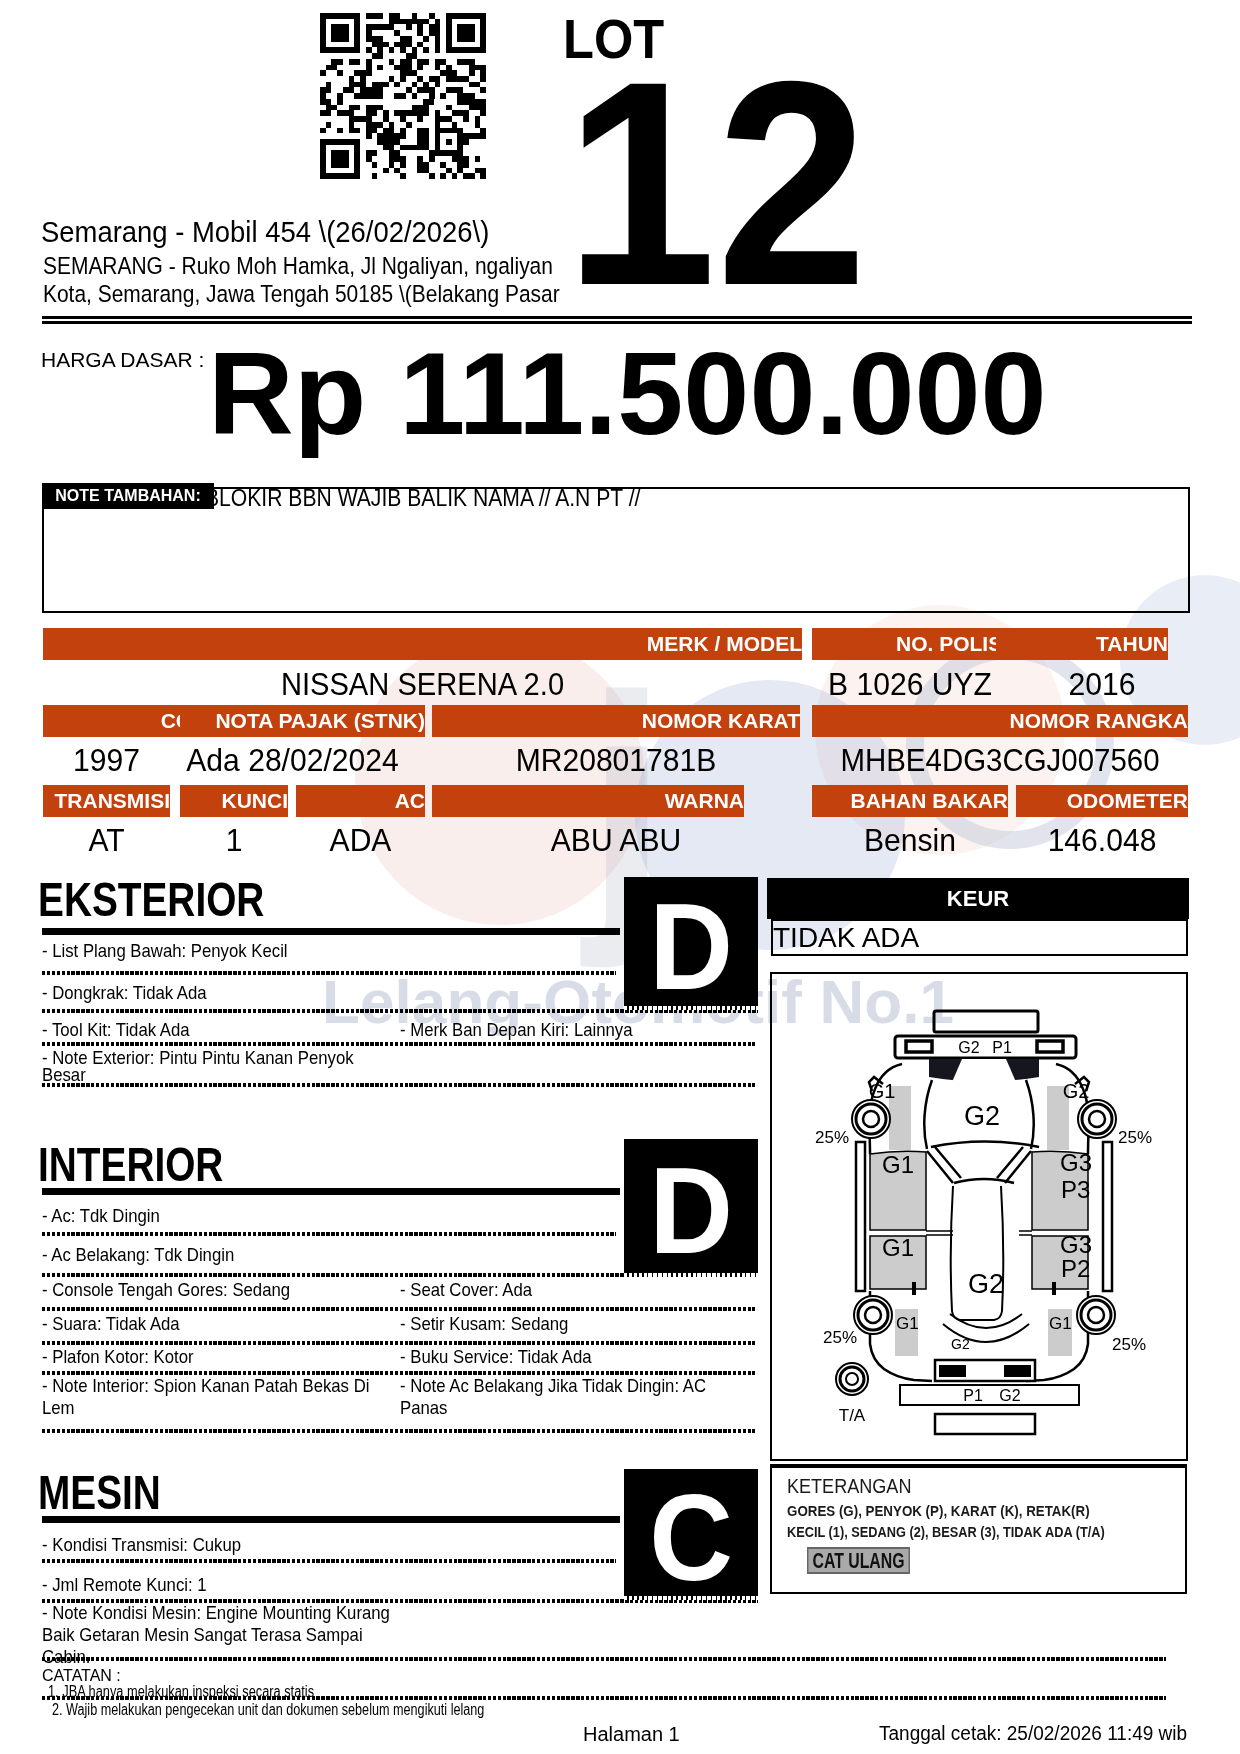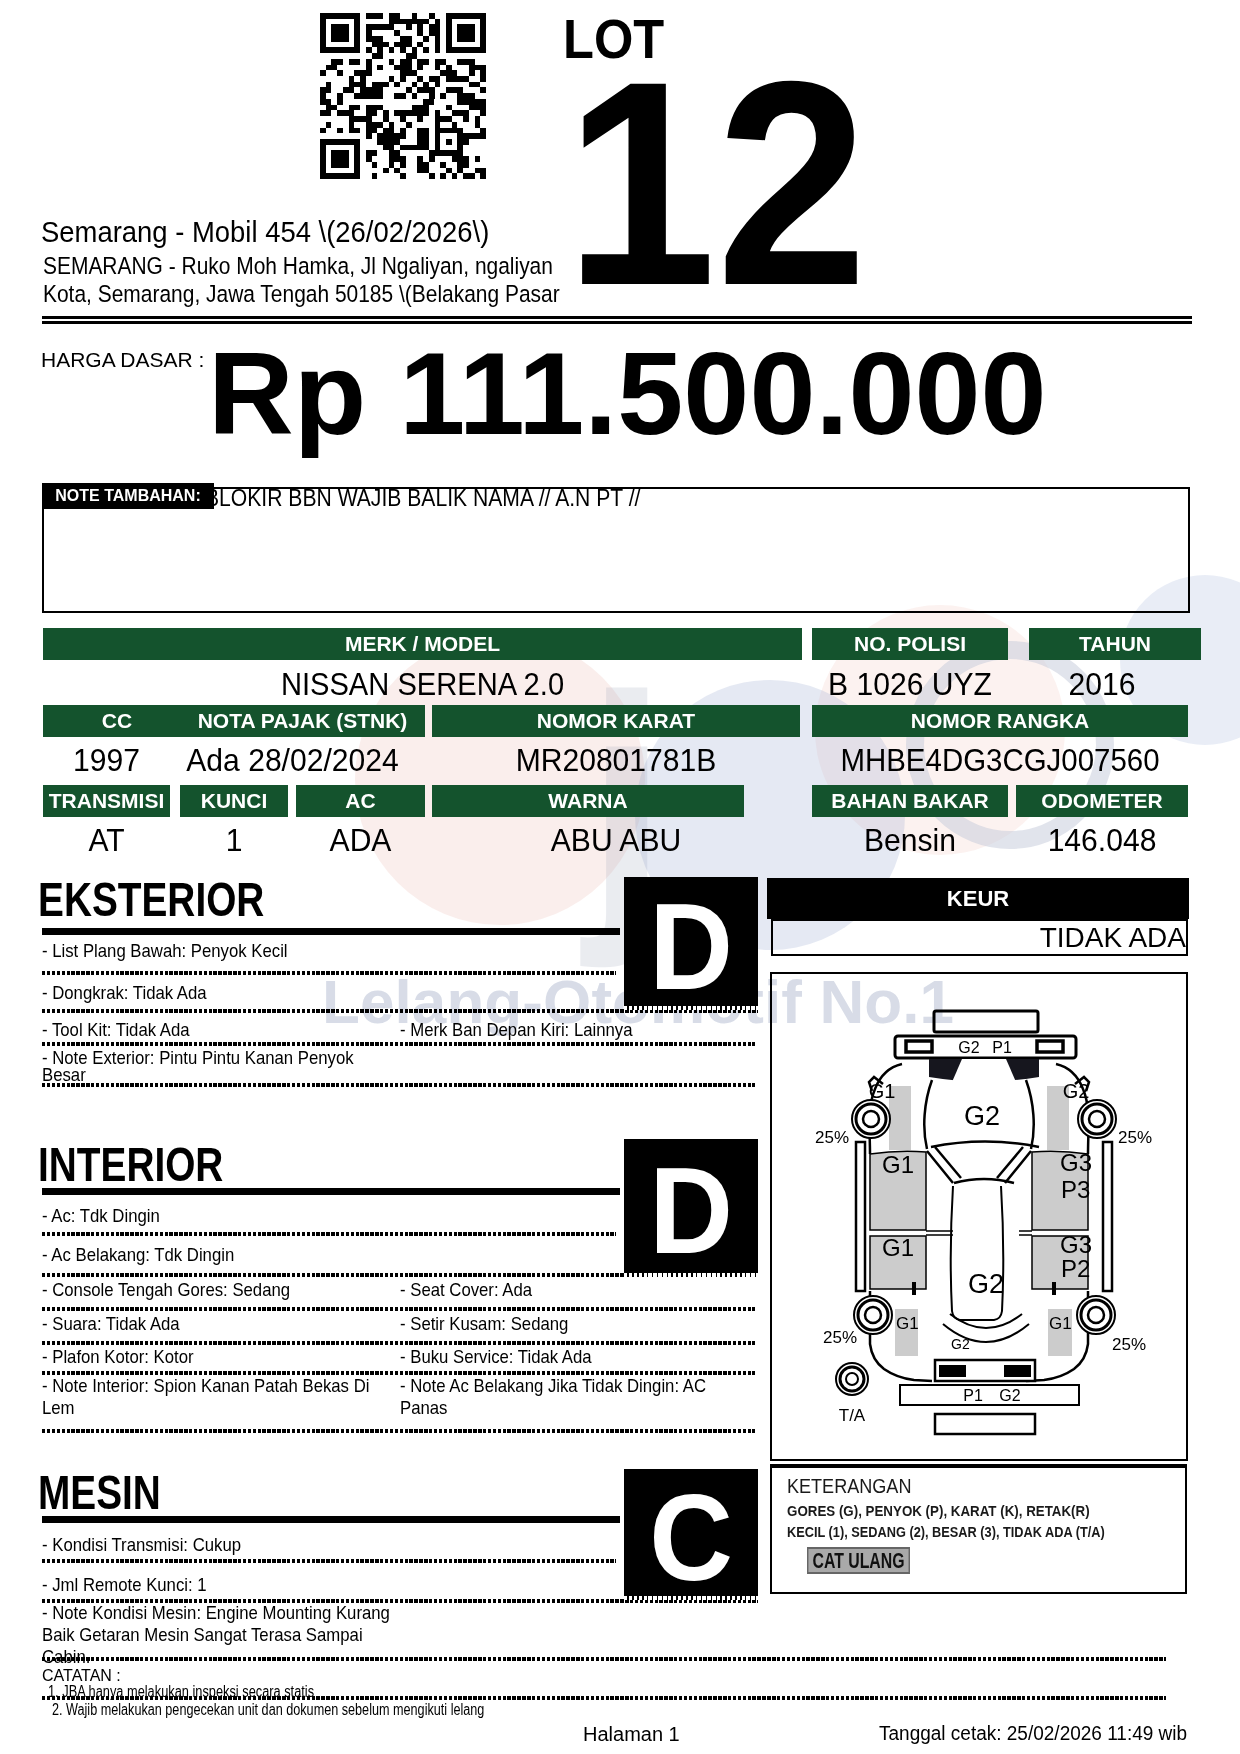--- a/index.html
+++ b/index.html
@@ -1,16 +1,16 @@
 <!DOCTYPE html>
 <html><head><meta charset="utf-8"><style>
 *{margin:0;padding:0;box-sizing:border-box}
 html,body{width:1240px;height:1754px;background:#fff;font-family:"Liberation Sans",sans-serif;position:relative;overflow:hidden}
 .a{position:absolute}
-.bar{position:absolute;background:#14532d;color:#fff;font-weight:bold;text-align:center;font-size:21px;line-height:32px;height:32px}
+.bar{position:absolute;background:#c2410c;color:#fff;font-weight:bold;text-align:right;font-size:21px;line-height:32px;height:32px}
 .val{position:absolute;font-size:32px;text-align:center;white-space:nowrap;transform:scaleX(.94);transform-origin:center top}
 .dot{position:absolute;height:4px;background:repeating-linear-gradient(90deg,#000 0 3.4px,rgba(0,0,0,0) 3.4px 4.9px)}
 .it{position:absolute;font-size:18.6px;line-height:22px;white-space:nowrap;transform:scaleX(.9);transform-origin:left top}
 .itw{position:absolute;font-size:18.6px;line-height:22px;transform:scaleX(.9);transform-origin:left top}
 .ttl{position:absolute;font-weight:bold;font-size:48.5px;white-space:nowrap;transform:scaleX(.8);transform-origin:left top;line-height:1.1}
 .rule{position:absolute;height:7px;background:#000}
 .wdot{position:absolute;left:624px;width:134px;height:4px;background:repeating-linear-gradient(90deg,#fff 0 3.4px,rgba(0,0,0,0) 3.4px 4.9px);z-index:3}
 .grade{position:absolute;left:624px;width:134px;background:#000;color:#fff;font-weight:bold;font-size:122px;text-align:center}
 </style></head><body>
 
@@ -50,21 +50,21 @@
 <div class="a" style="left:42px;top:487px;width:1148px;height:126px;border:2.5px solid #000"></div>
 
 <div class="a" style="left:205px;top:484px;font-size:24px;line-height:1.15;transform:scaleX(.88);transform-origin:left top">BLOKIR BBN WAJIB BALIK NAMA // A.N PT //</div>
 
 <div class="a" style="left:42px;top:483px;width:172px;height:26px;background:#000;color:#fff;font-weight:bold;font-size:16px;line-height:26px;text-align:center">NOTE TAMBAHAN:</div>
 
 <div class="bar" style="left:43px;top:628px;width:759px">MERK / MODEL</div>
 
 <div class="bar" style="left:812px;top:628px;width:196px">NO. POLISI</div>
 
-<div class="bar" style="left:1029px;top:628px;width:172px">TAHUN</div>
+<div class="bar" style="left:996px;top:628px;width:172px">TAHUN</div>
 
 <div class="val" style="left:43px;top:666px;width:759px;transform:scaleX(.91)">NISSAN SERENA 2.0</div>
 
 <div class="val" style="left:812px;top:666px;width:196px">B 1026 UYZ</div>
 
 <div class="val" style="left:1016px;top:666px;width:172px">2016</div>
 
 <div class="bar" style="left:43px;top:705px;width:148px">CC</div>
 
 <div class="bar" style="left:180px;top:705px;width:245px">NOTA PAJAK (STNK)</div>
@@ -177,21 +177,21 @@
 <div class="a" style="left:48px;top:1683px;font-size:16px;transform:scaleX(.8);transform-origin:left top">1. JBA hanya melakukan inspeksi secara statis</div>
 <div class="dot" style="left:42px;top:1696px;width:1124px"></div>
 <div class="a" style="left:52px;top:1701px;font-size:16px;transform:scaleX(.79);transform-origin:left top">2. Wajib melakukan pengecekan unit dan dokumen sebelum mengikuti lelang</div>
 
 <div class="a" style="left:583px;top:1723px;font-size:20px">Halaman 1</div>
 
 <div class="a" style="left:879px;top:1722px;font-size:20px;transform:scaleX(.95);transform-origin:left top">Tanggal cetak: 25/02/2026 11:49 wib</div>
 
 <div class="a" style="left:767px;top:878px;width:422px;height:41px;background:#000;color:#fff;font-weight:bold;font-size:22px;line-height:42px;text-align:center">KEUR</div>
 
-<div class="a" style="left:771px;top:919px;width:417px;height:37px;border:2.5px solid #000;font-size:28px;line-height:33px;text-align:right">TIDAK ADA</div>
+<div class="a" style="left:771px;top:919px;width:417px;height:37px;border:2.5px solid #000;font-size:28px;line-height:33px;text-align:left">TIDAK ADA</div>
 
 <svg class="a" style="left:770px;top:972px;font-family:&quot;Liberation Sans&quot;,sans-serif" width="418" height="489" viewBox="0 0 418 489">
 <rect x="1" y="1" width="416" height="487" fill="none" stroke="#000" stroke-width="2"></rect>
 
 <rect x="164" y="39" width="104" height="21" rx="2" fill="none" stroke="#000" stroke-width="3"></rect>
 
 <rect x="125" y="64" width="181" height="22" rx="3" fill="none" stroke="#000" stroke-width="3"></rect>
 
 <rect x="136" y="69" width="26" height="11" fill="none" stroke="#000" stroke-width="3.5"></rect>
 

